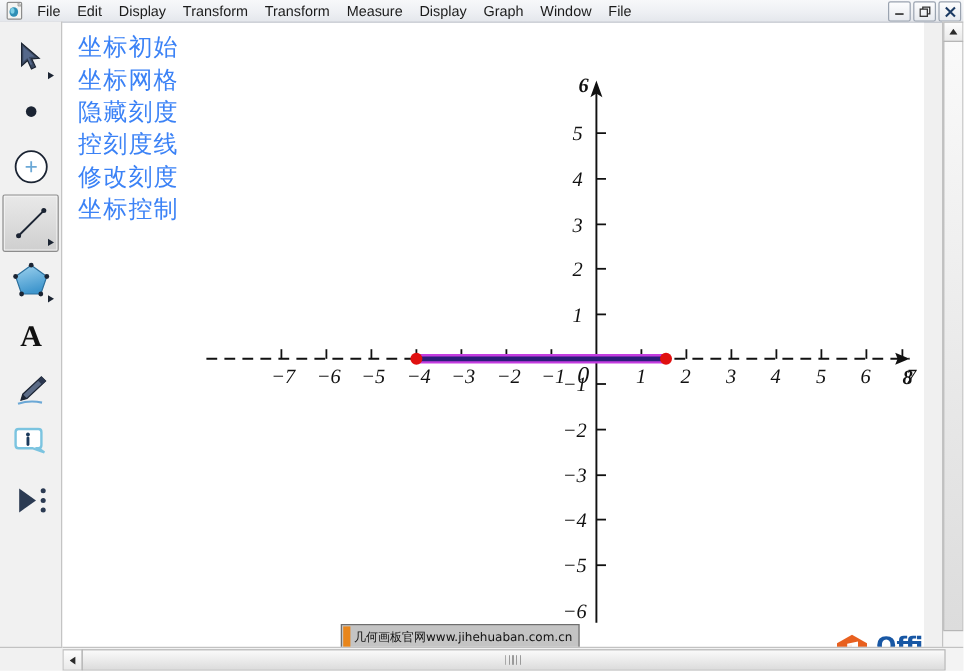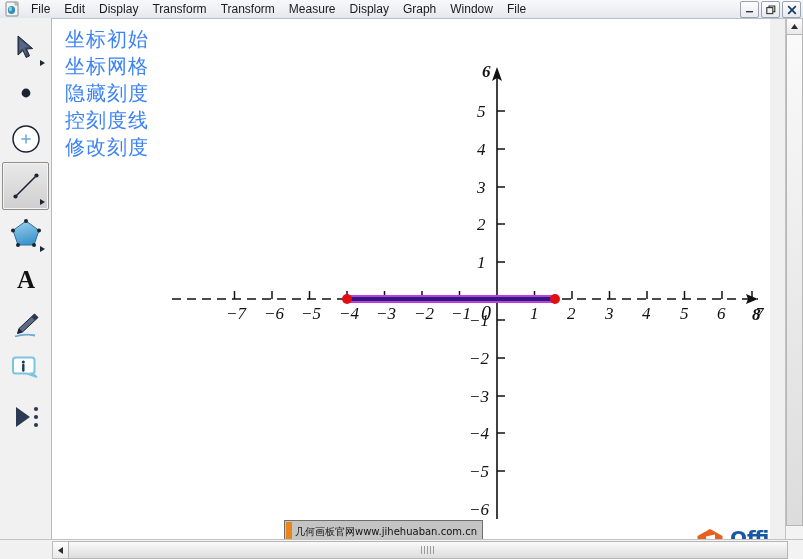--- a/index.html
+++ b/index.html
@@ -238,20 +238,21 @@
   </div>
 
   <div class="canvas">
 
     <div class="scripts">
       <div class="script-line">坐标初始</div>
       <div class="script-line">坐标网格</div>
       <div class="script-line">隐藏刻度</div>
       <div class="script-line">控刻度线</div>
       <div class="script-line">修改刻度</div>
+      <div class="script-line">坐标控制</div>
     </div>
 
     <div class="graph">
       <svg width="718" height="521" viewBox="0 0 718 521">
 
         <g>
           <line x1="120" y1="280" x2="706" y2="280" stroke="#111" stroke-width="1.6" stroke-dasharray="9,6"></line>
           <polygon points="706,280 694,275 696,280 694,285" fill="#111"></polygon>
 
           <g stroke="#111" stroke-width="1.5">

